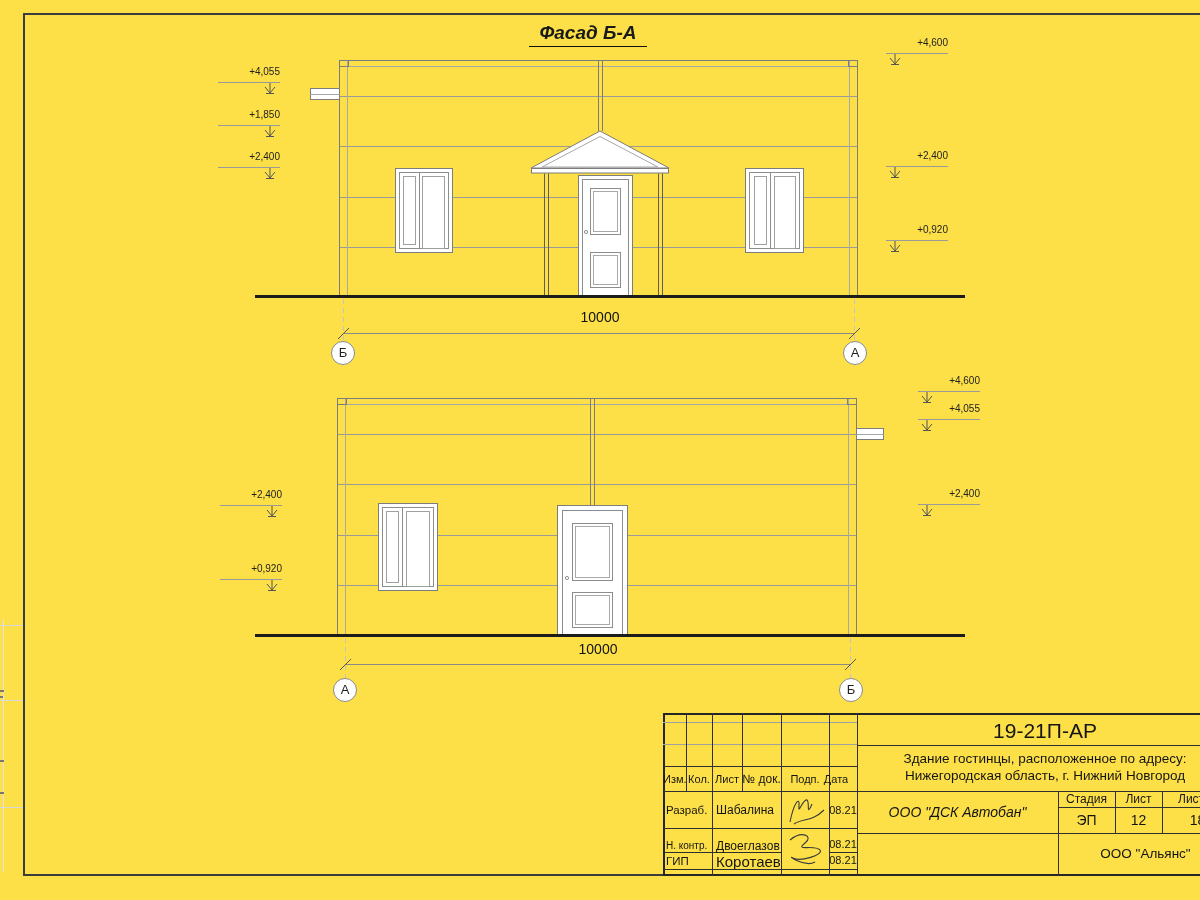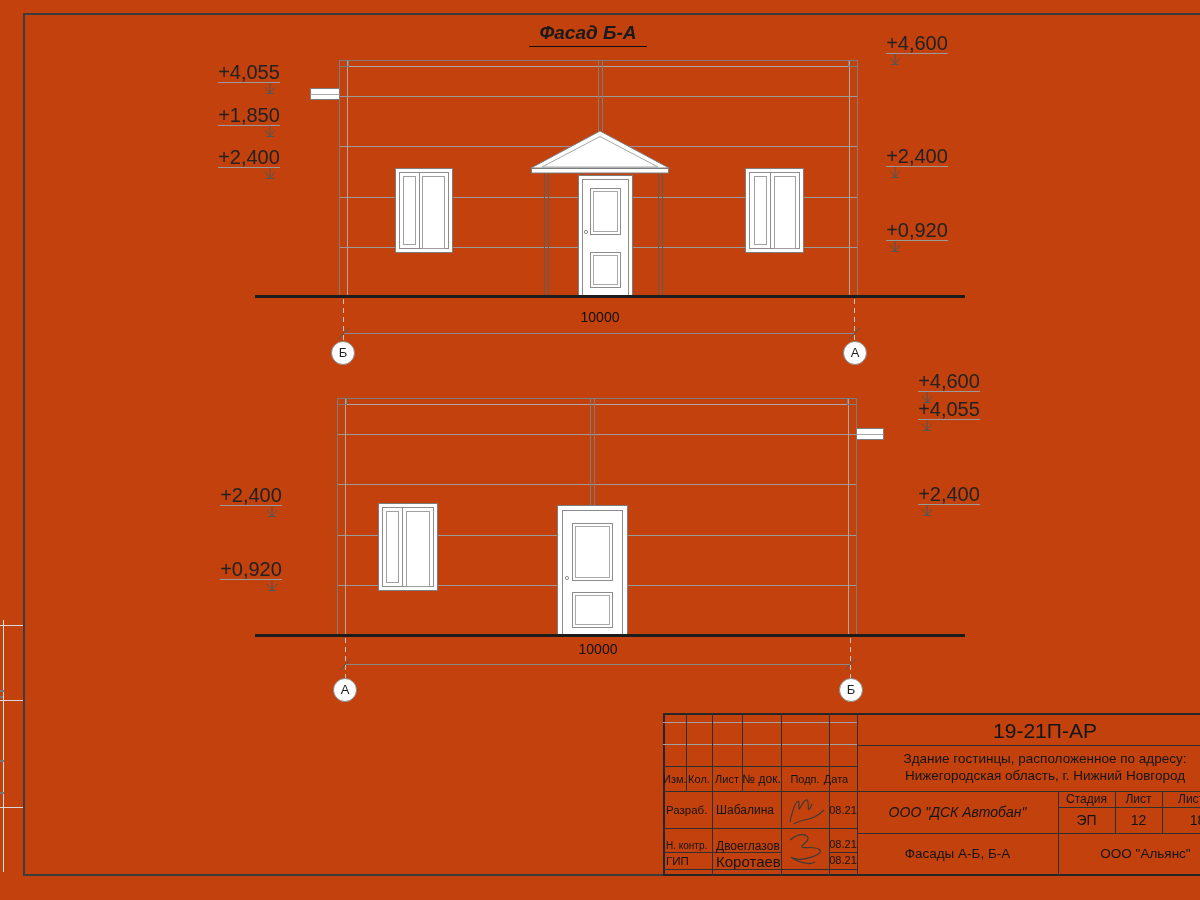--- a/index.html
+++ b/index.html
@@ -1,26 +1,26 @@
 <!DOCTYPE html>
 <html><head>
 <meta charset="utf-8">
 <style>
   html,body{margin:0;padding:0;background:#fff;}
-  .sheet{position:relative;width:1200px;height:900px;background:#c2410c;overflow:hidden;
+  .sheet{position:relative;width:1200px;height:900px;background:#fde047;overflow:hidden;
          font-family:"Liberation Sans",sans-serif;color:#1a1a1a;}
   .abs{position:absolute;}
   
   .frame{position:absolute;left:23px;top:13px;width:1177px;height:863px;box-sizing:border-box;
          border-left:2px solid #3c3c3c;border-top:2px solid #3c3c3c;border-bottom:2px solid #3c3c3c;}
   
   .ftitle{position:absolute;width:180px;text-align:center;font-size:19px;font-weight:bold;font-style:italic;}
   .ftitle span{display:inline-block;padding:0 10px 2px;border-bottom:1.6px solid #111;}
   
-  .mark{position:absolute;width:62px;text-align:center;font-size:20px;color:#222;}
+  .mark{position:absolute;width:62px;text-align:right;font-size:10px;color:#222;}
   .mark .mt{display:block;line-height:16px;padding-bottom:2px;border-bottom:1px solid #9a9a9a;}
   .mark svg{position:absolute;top:19px;}
   .mark.ml svg{right:1px;}
   .mark.mr svg{left:0;}
   
   .axis{position:absolute;width:24px;height:24px;box-sizing:border-box;border:1px solid #8a8a8a;border-radius:50%;
         text-align:center;line-height:22px;font-size:13px;color:#222;background:#fff;}
   .dim{position:absolute;width:90px;text-align:center;font-size:14px;color:#111;}
   
   .tb{position:absolute;left:663px;top:713px;width:570px;height:163px;}
@@ -270,17 +270,16 @@
     <div class="cell c" style="left:194px;top:4px;width:376px;font-size:21px;line-height:27px;">19-21П-АР</div>
     <div class="cell c" style="left:194px;top:38px;width:376px;font-size:13.5px;line-height:16px;">Здание гостинцы, расположенное по адресу:</div>
     <div class="cell c" style="left:194px;top:55px;width:376px;font-size:13.5px;line-height:16px;">Нижегородская область, г. Нижний Новгород</div>
     <div class="cell c" style="left:194px;top:78px;width:201px;font-size:14px;font-style:italic;line-height:42px;">ООО "ДСК Автобан"</div>
     <div class="cell c" style="left:395px;top:78px;width:57px;font-size:12px;line-height:16px;">Стадия</div>
     <div class="cell c" style="left:452px;top:78px;width:47px;font-size:12px;line-height:16px;">Лист</div>
     <div class="cell c" style="left:499px;top:78px;width:71px;font-size:12px;line-height:16px;">Листов</div>
     <div class="cell c" style="left:395px;top:94px;width:57px;font-size:14px;line-height:26px;">ЭП</div>
     <div class="cell c" style="left:452px;top:94px;width:47px;font-size:14px;line-height:26px;">12</div>
     <div class="cell c" style="left:499px;top:94px;width:71px;font-size:14px;line-height:26px;">18</div>
-    <div class="cell c" style="left:194px;top:120px;width:201px;font-size:13.5px;line-height:41px;">Фасады А-Б, Б-А</div>
     <div class="cell c" style="left:395px;top:120px;width:175px;font-size:13.5px;line-height:41px;">ООО "Альянс"</div>
   </div>
 
 </div>
 
 </body></html>

